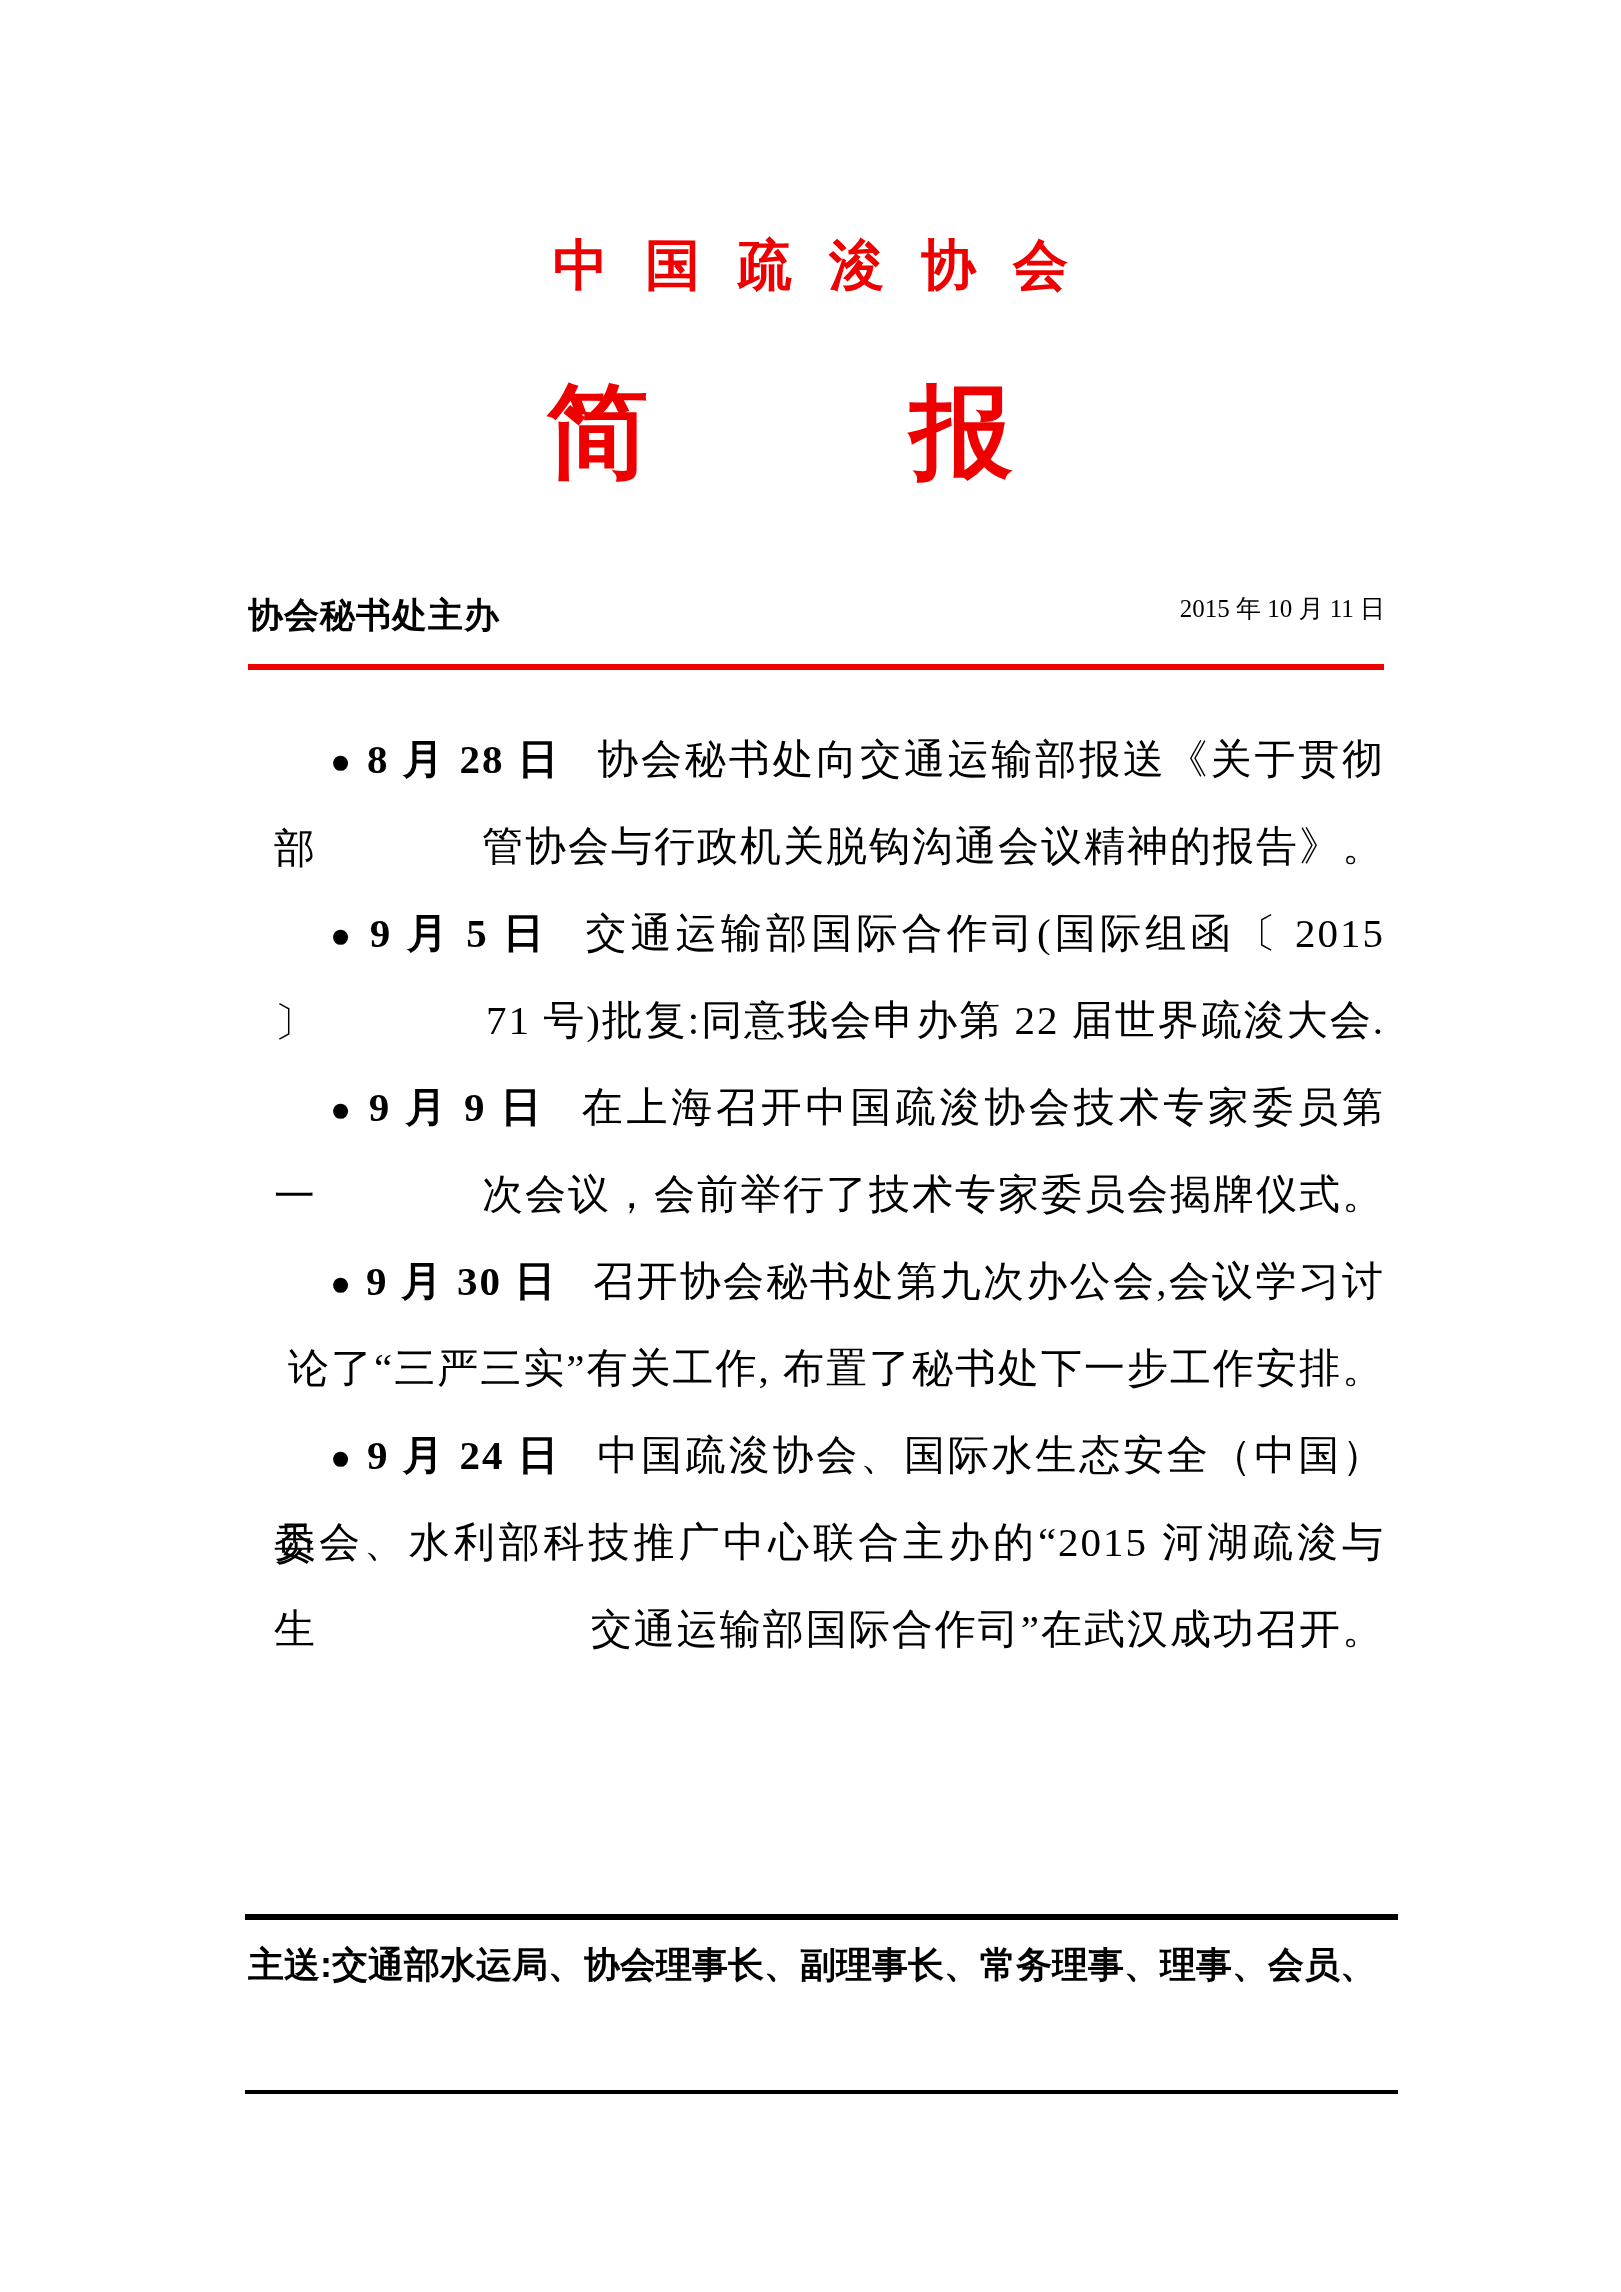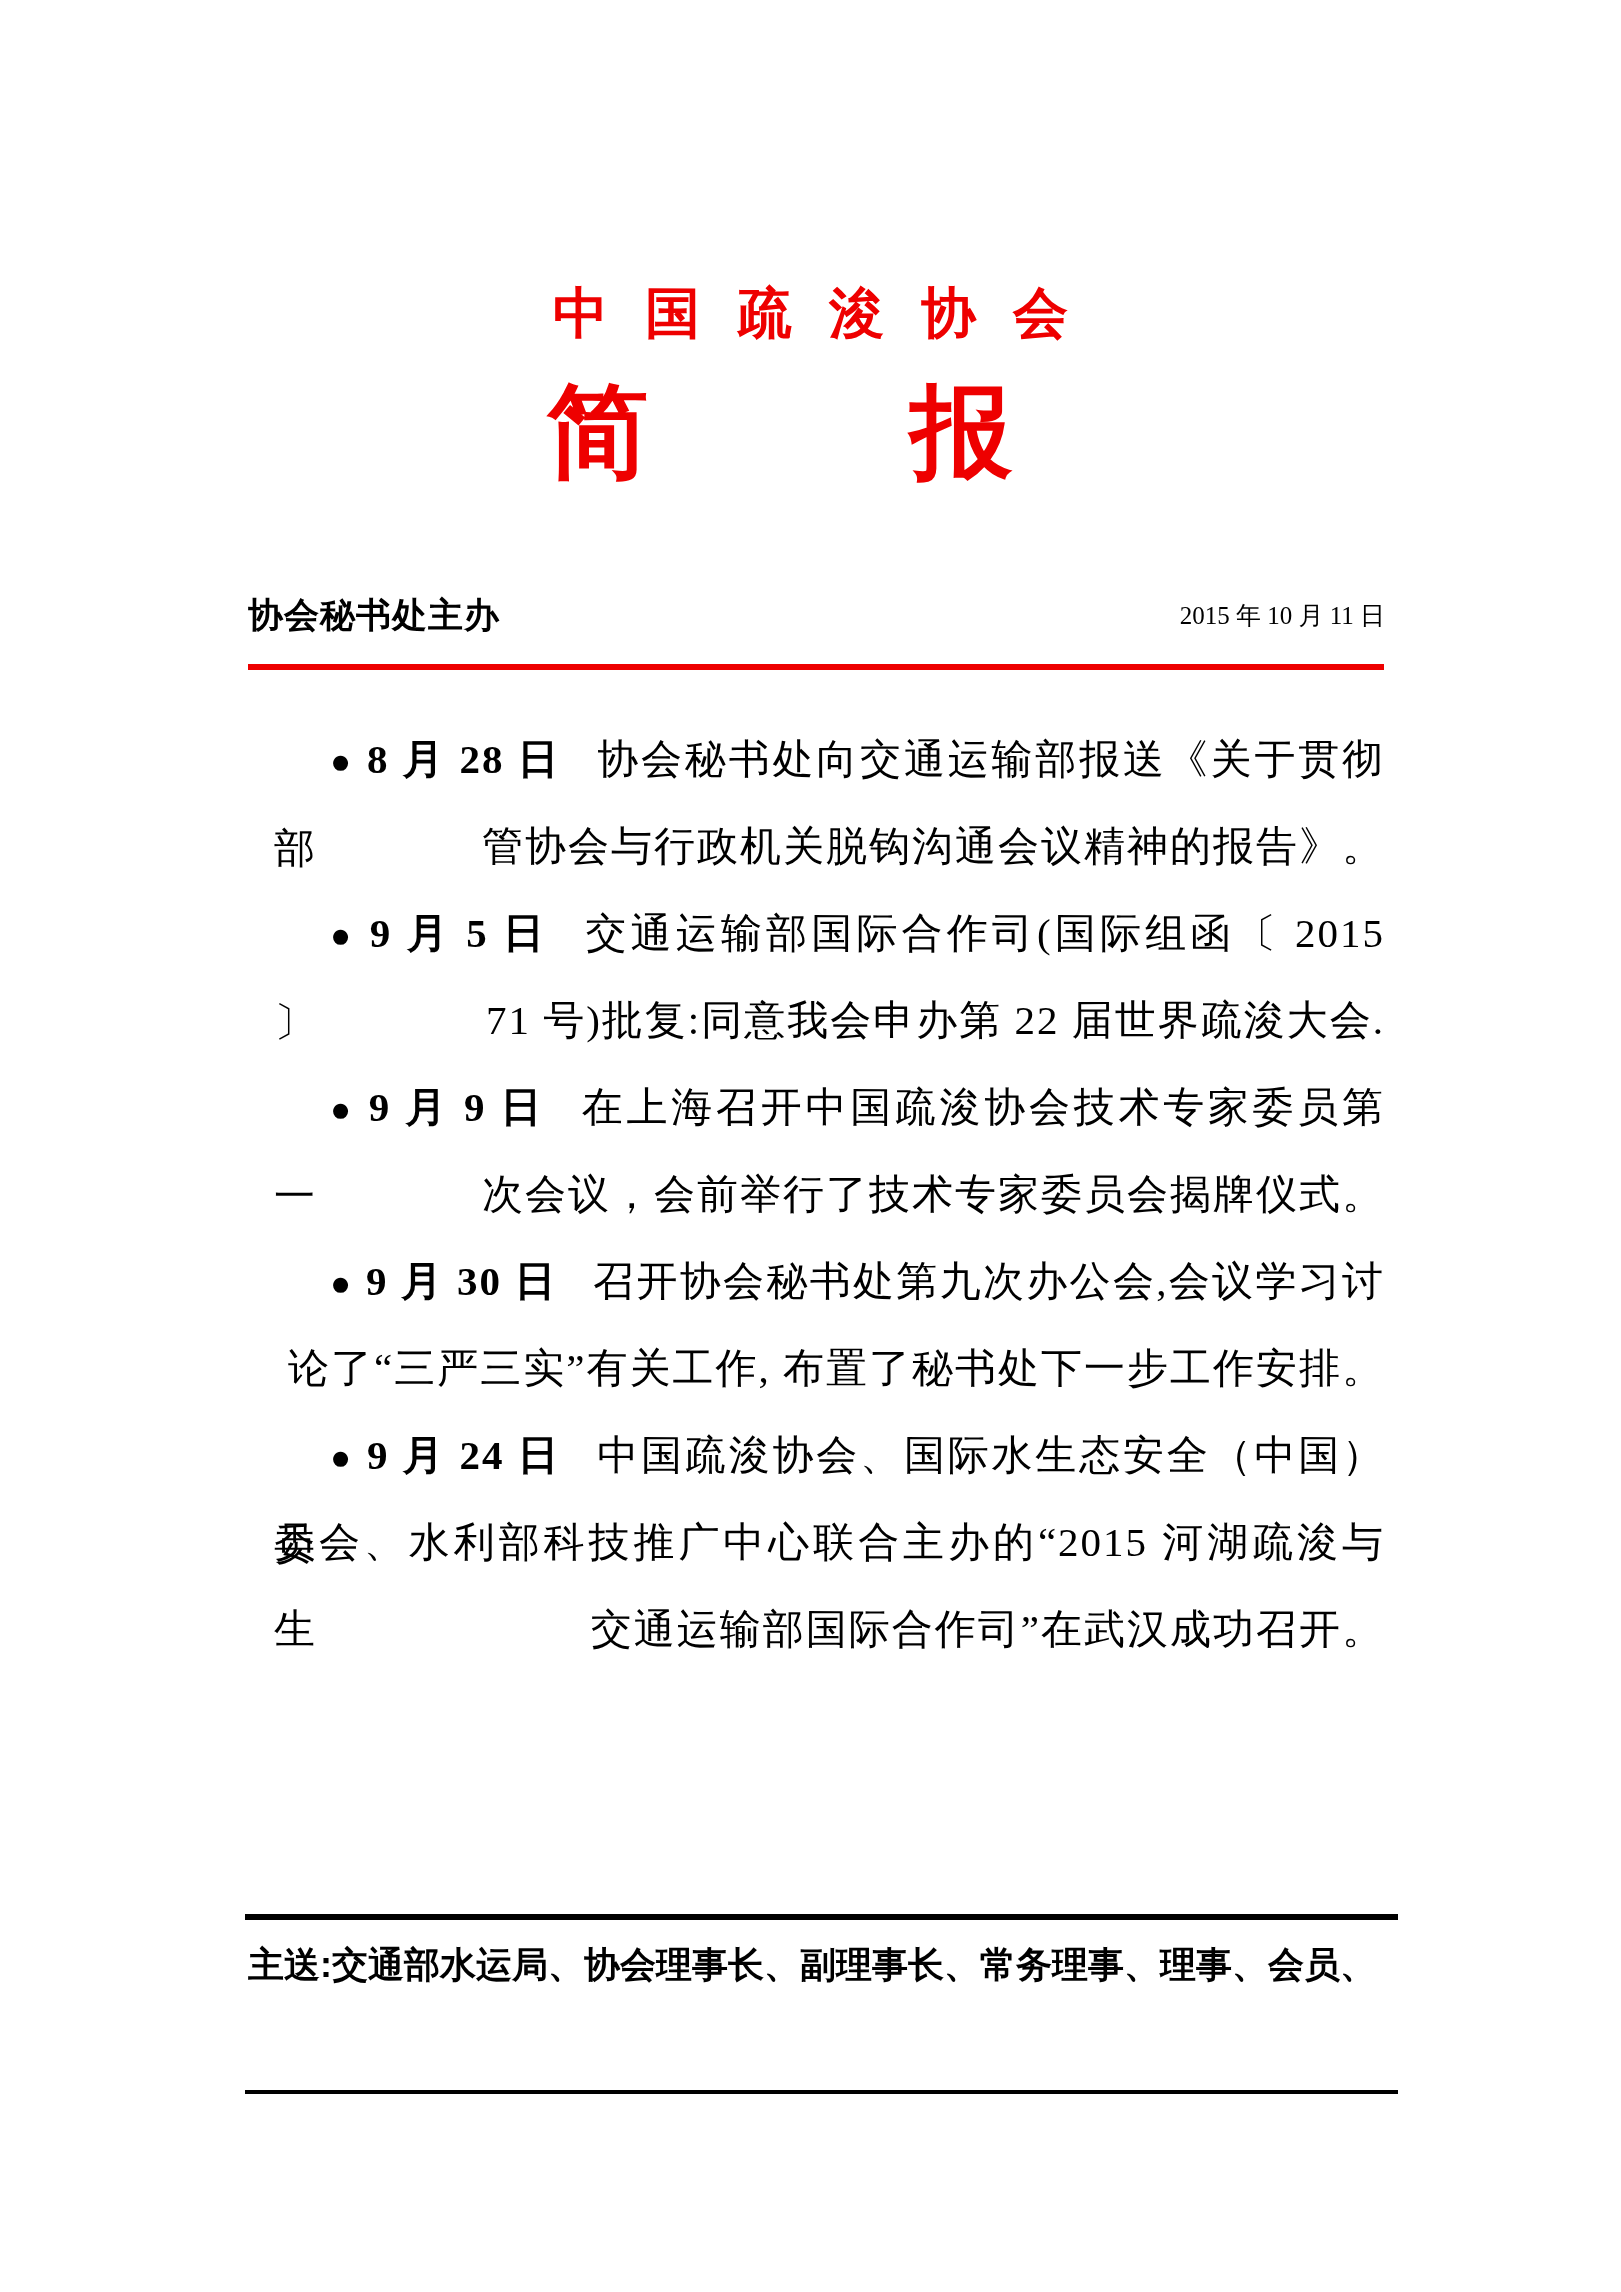--- a/index.html
+++ b/index.html
@@ -12,39 +12,38 @@
     color:#000000;
   }
   
   .assoc-title{
     position:absolute;left:0;right:0;top:229px;
     text-align:center;
     font-size:55px;font-weight:bold;
     color:var(--red,#ee0000);
     letter-spacing:37px;padding-left:37px;
     white-space:nowrap;
-    margin-top:48px;
   }
   .bulletin-title{
     position:absolute;left:0;right:0;top:365px;
     text-align:center;
     font-size:102px;font-weight:bold;
     color:var(--red,#ee0000);
     letter-spacing:118px;padding-left:56px;
     white-space:nowrap;
   }
   .issue-label{
     position:absolute;left:0;right:0;top:523px;
     text-align:center;
     font-size:45px;
     letter-spacing:3.9px;
   }
   .masthead{
     position:absolute;left:248px;width:1137px;top:592px;
-    display:flex;justify-content:space-between;align-items:center;
+    display:flex;justify-content:space-between;align-items:flex-start;
   }
   .organizer{
     font-family:"Liberation Sans","DejaVu Sans",sans-serif;
     font-weight:bold;font-size:35px;letter-spacing:1px;
   }
   .issue-date{font-size:25px;}
   .red-rule{
     position:absolute;left:248px;top:664px;width:1136px;height:5.9px;
     background:var(--red,#ee0000);
   }

